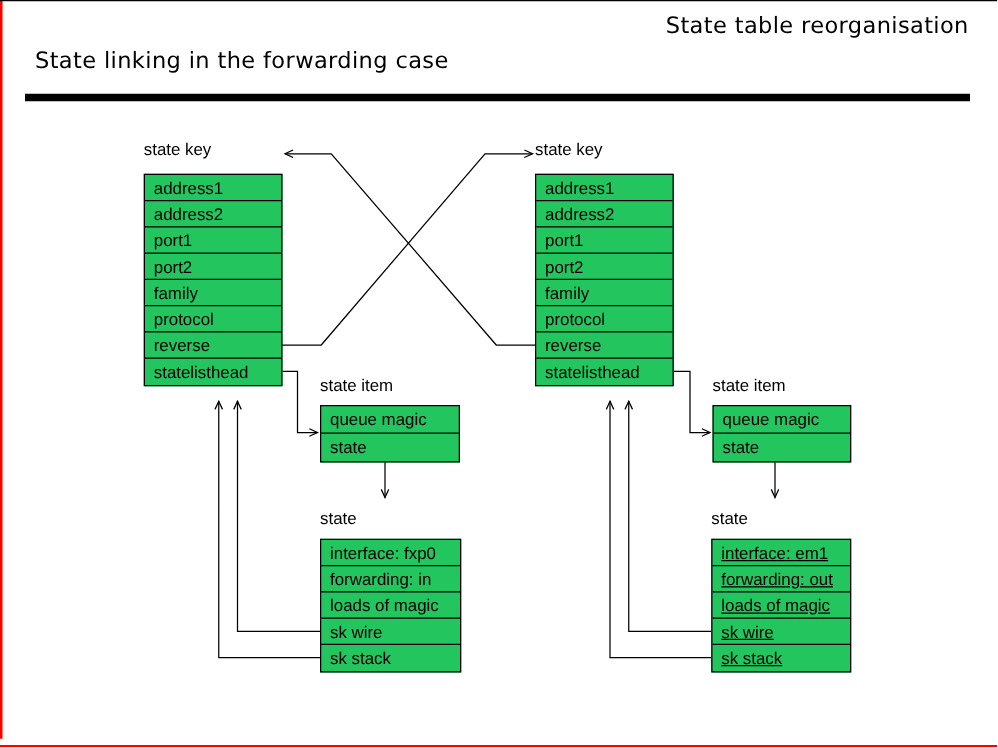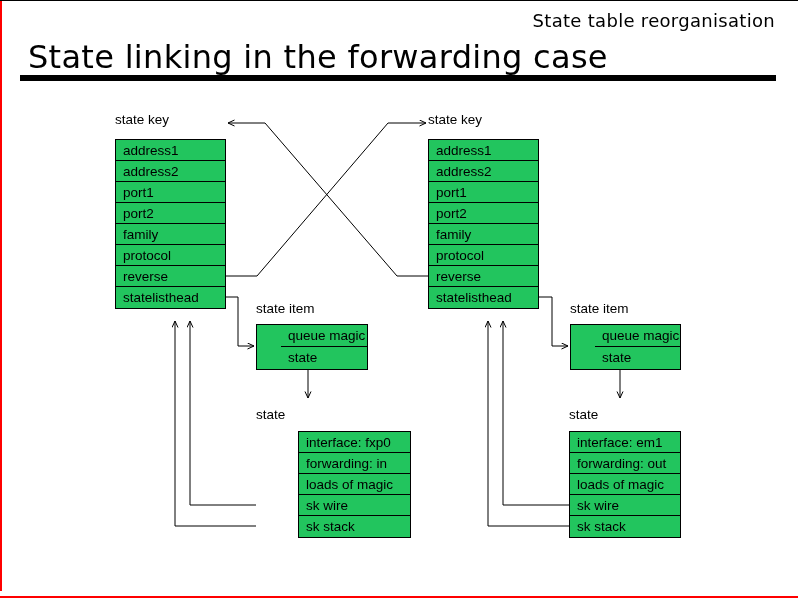--- a/index.html
+++ b/index.html
@@ -6,38 +6,38 @@
   .slide{position:relative;width:798px;height:598px;background:#fff;overflow:hidden;
          font-family:"Liberation Sans",sans-serif;color:#000;}
   
   .frame-left{position:absolute;left:0;top:0;width:2px;height:591px;background:var(--accent,#f00);}
   .frame-top{position:absolute;left:0;top:0;width:798px;height:1px;background:#000;}
   .frame-bottom{position:absolute;left:0;top:596px;width:798px;height:2px;background:var(--accent,#f00);}
   
   .top-title{position:absolute;right:23px;top:10px;font-family:"DejaVu Sans",sans-serif;
              font-size:18px;letter-spacing:.3px;white-space:nowrap;}
   .main-title{position:absolute;left:28px;top:38px;font-family:"DejaVu Sans",sans-serif;
-              font-size:32px;letter-spacing:.3px;white-space:nowrap;}
+              font-size:18px;letter-spacing:.3px;white-space:nowrap;}
   .title-underline{position:absolute;left:20px;top:75px;width:756px;height:6px;background:#000;}
   
   .overlay{position:absolute;left:0;top:0;}
   .overlay polyline{fill:none;stroke:#000;stroke-width:1;}
   .box{position:absolute;background:#22c55e;border:1px solid #000;box-sizing:border-box;}
   .row{height:21px;line-height:21px;padding-left:7px;font-size:13.5px;
        border-bottom:1px solid #000;box-sizing:border-box;white-space:nowrap;overflow:hidden;}
   .row:last-child{border-bottom:none;}
-  .item .row{height:22px;line-height:22px;margin-left:24px;}
+  .item .row{height:22px;line-height:22px;}
   .boxlabel{position:absolute;text-align:left;font-size:13.5px;white-space:nowrap;}
   
   .key-left  {left:115px;top:139px;width:111px;}
   .key-right {left:428px;top:139px;width:111px;}
   .item-left {left:256px;top:324px;width:112px;}
   .item-right{left:570px;top:324px;width:111px;}
-  .state-left {left:256px;top:431px;width:113px;margin-left:42px;}
-  .state-right{left:569px;top:431px;width:112px;}
+  .state-left {left:256px;top:431px;width:113px;}
+  .state-right{left:569px;top:431px;width:112px;text-decoration:underline;}
   .lbl-key-left  {left:115px;top:112px;width:111px;}
   .lbl-key-right {left:428px;top:112px;width:111px;}
   .lbl-item-left {left:256px;top:301px;width:112px;}
   .lbl-item-right{left:570px;top:301px;width:111px;}
   .lbl-state-left {left:256px;top:407px;width:113px;}
   .lbl-state-right{left:569px;top:407px;width:112px;}
 </style>
 </head>
 <body>
 

